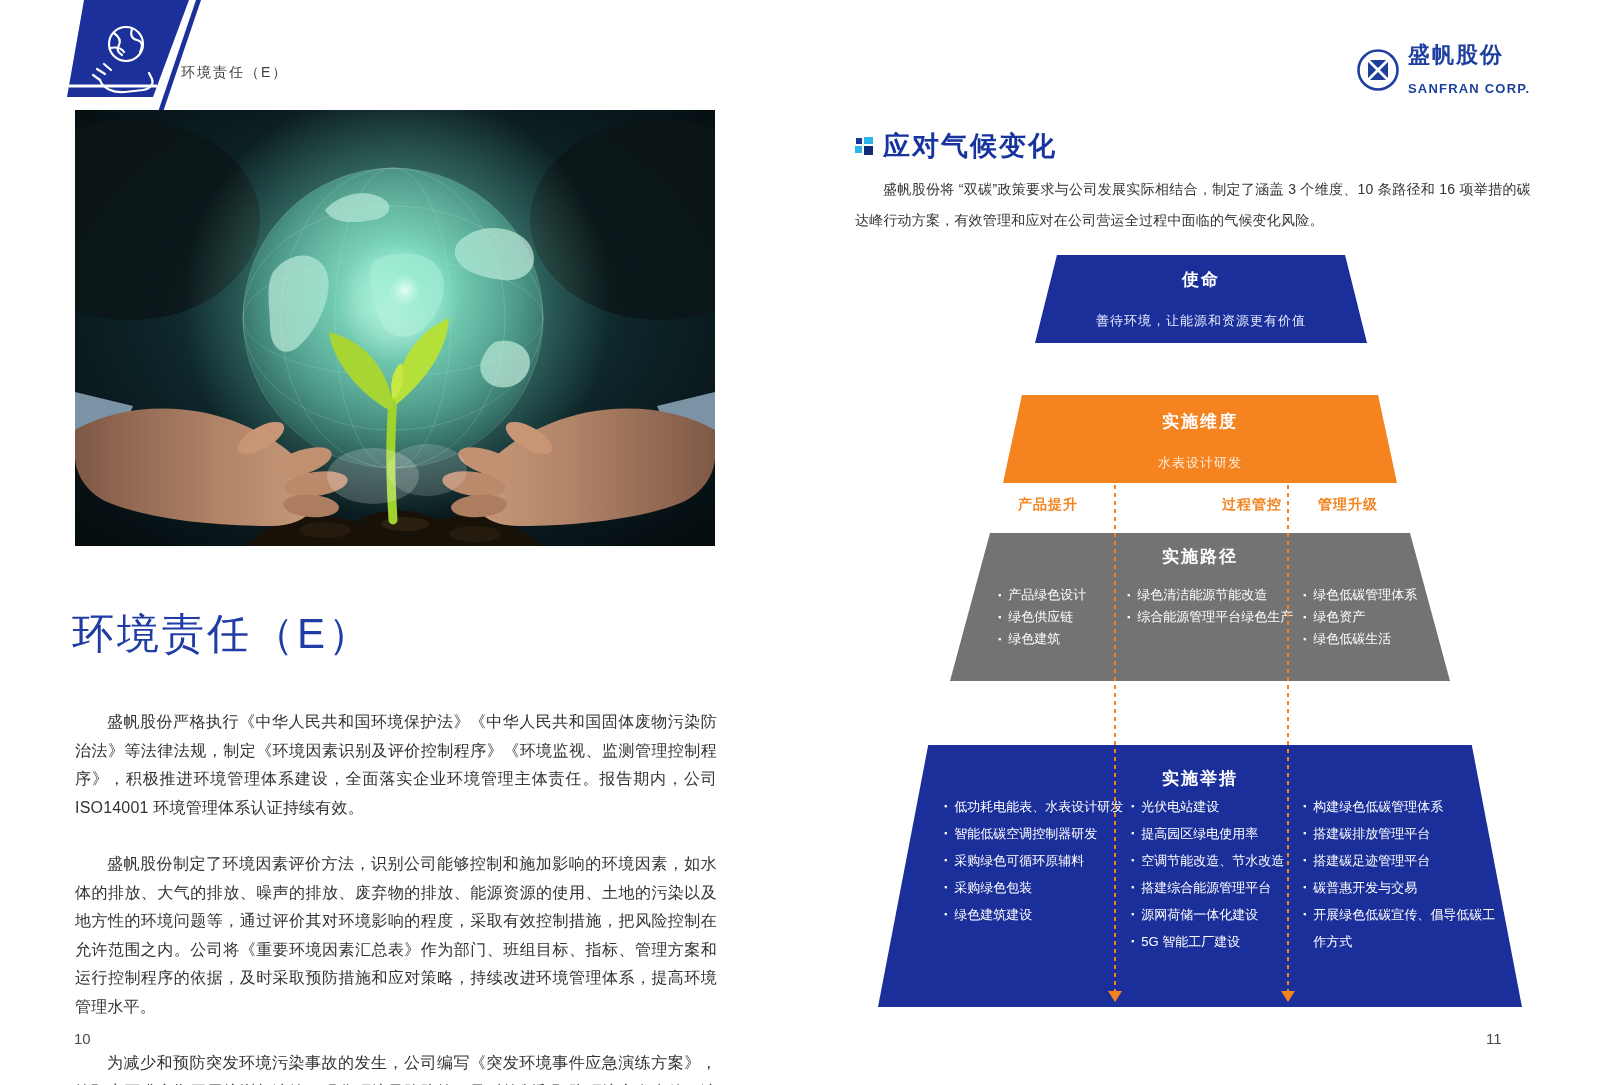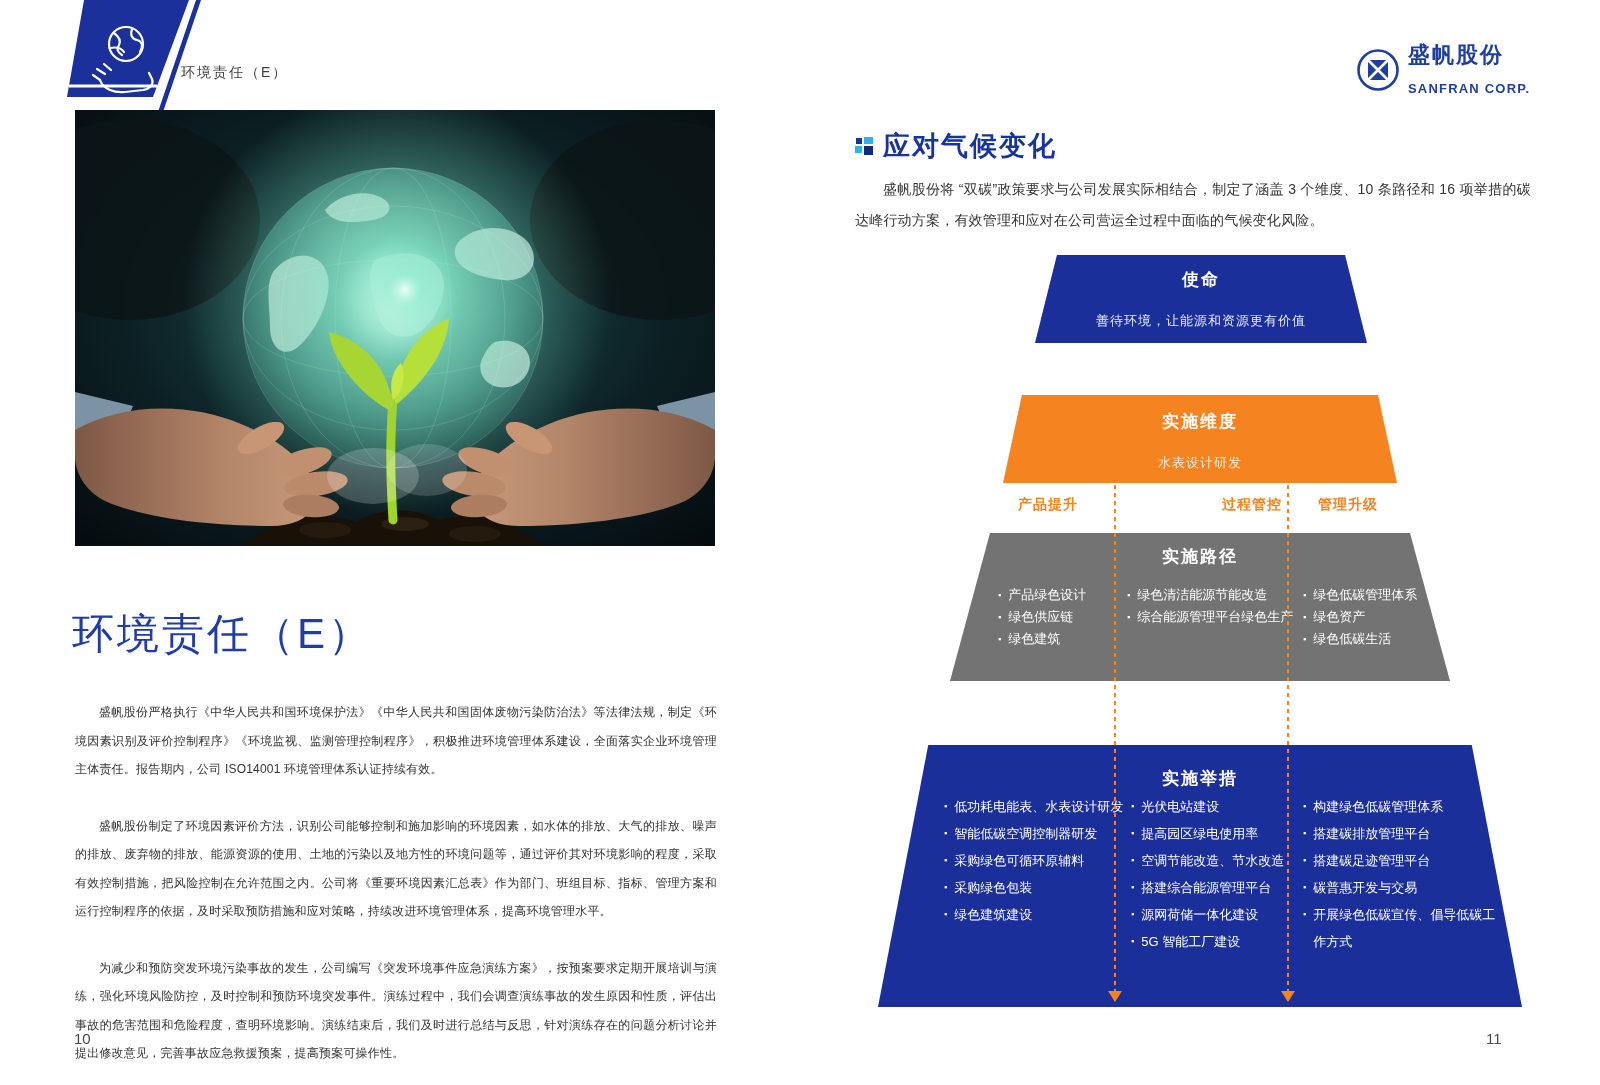--- a/index.html
+++ b/index.html
@@ -6,21 +6,21 @@
   #page{position:relative;width:1600px;height:1085px;background:#ffffff;overflow:hidden;
         font-family:"Liberation Sans","DejaVu Sans",sans-serif;border-radius:30px;}
   .abs{position:absolute;}
 
   
   #corner-badge{left:52px;top:0;width:170px;height:115px;}
   #header-label{left:181px;top:64px;font-size:14px;color:#3d3d3d;letter-spacing:2px;}
   #photo{left:75px;top:110px;width:640px;height:436px;}
   #big-heading{left:72px;top:606px;font-size:42px;font-weight:400;color:#1f3da5;letter-spacing:3px;}
   #paragraphs{left:75px;top:698px;width:642px;}
-  #paragraphs p{margin:0 0 28px 0;font-size:12px;line-height:28.5px;color:#333333;
+  #paragraphs p{margin:10px 0 28px 0;font-size:16px;line-height:28.5px;color:#333333;
                 text-align:justify;text-indent:2em;letter-spacing:0.2px;}
   .page-num{font-size:15px;color:#4a4a4a;}
   #page-num-left{left:74px;top:1030px;}
   #page-num-right{left:1486px;top:1030px;}
 
   
   #logo{left:1356px;top:44px;display:flex;align-items:center;gap:8px;}
   #logo .cn{font-size:22px;font-weight:bold;color:#1e3f9f;letter-spacing:2px;line-height:22px;}
   #logo .en{font-size:13px;font-weight:bold;color:#1e3f9f;letter-spacing:1.2px;margin-top:15px;}
   #section-title-row{left:855px;top:128px;display:flex;align-items:center;gap:10px;}

